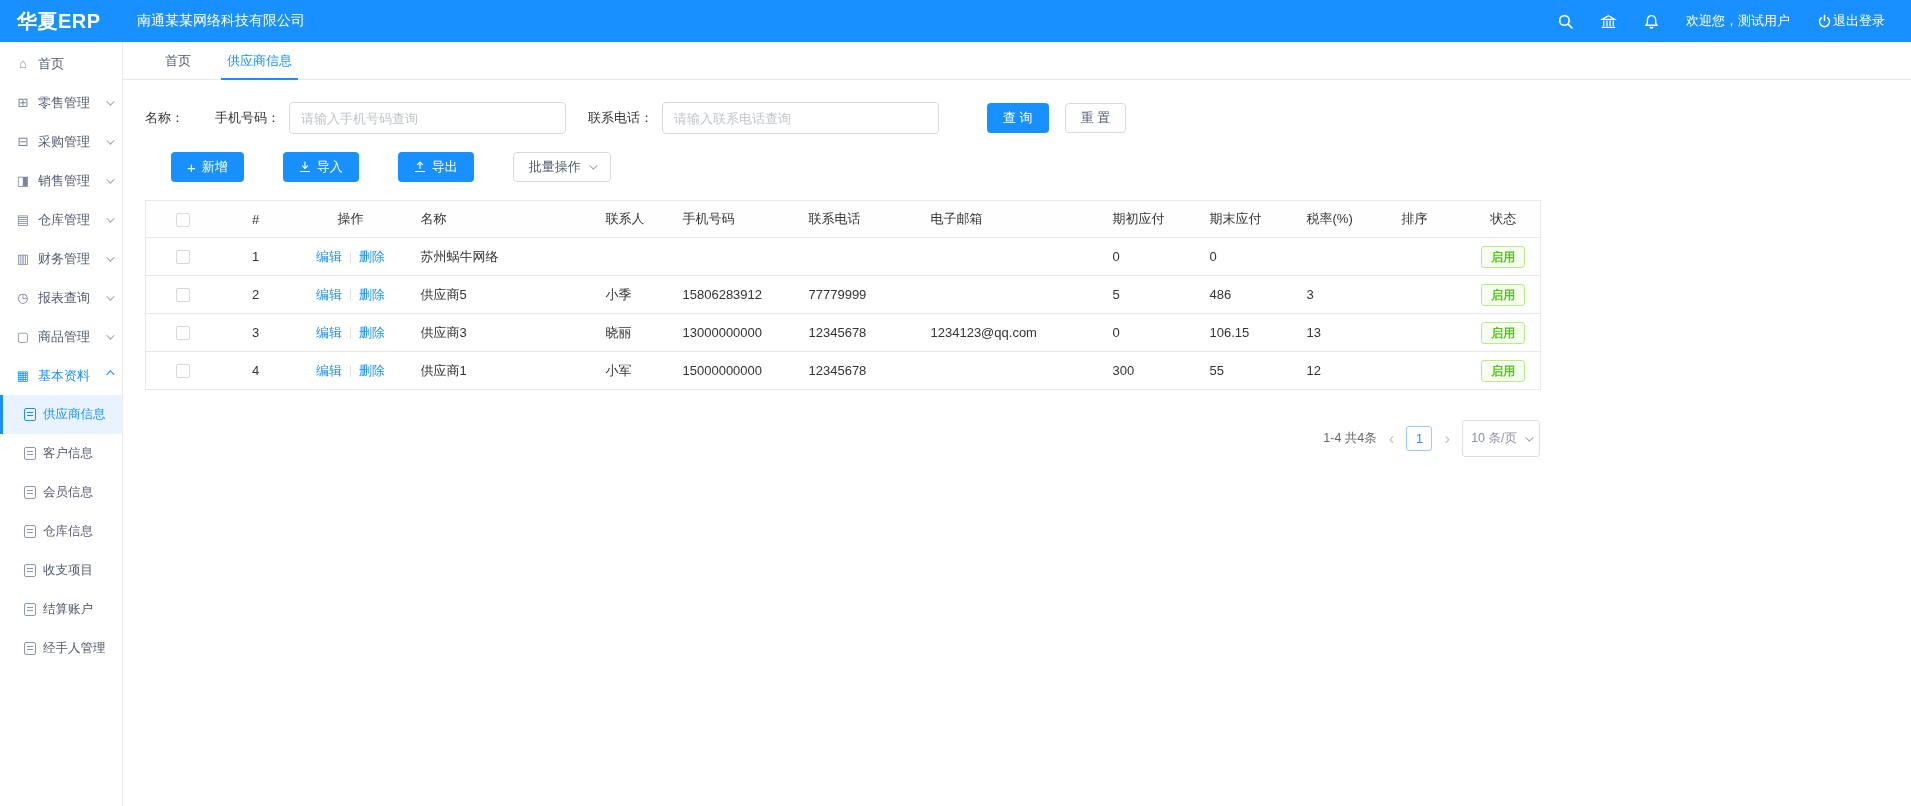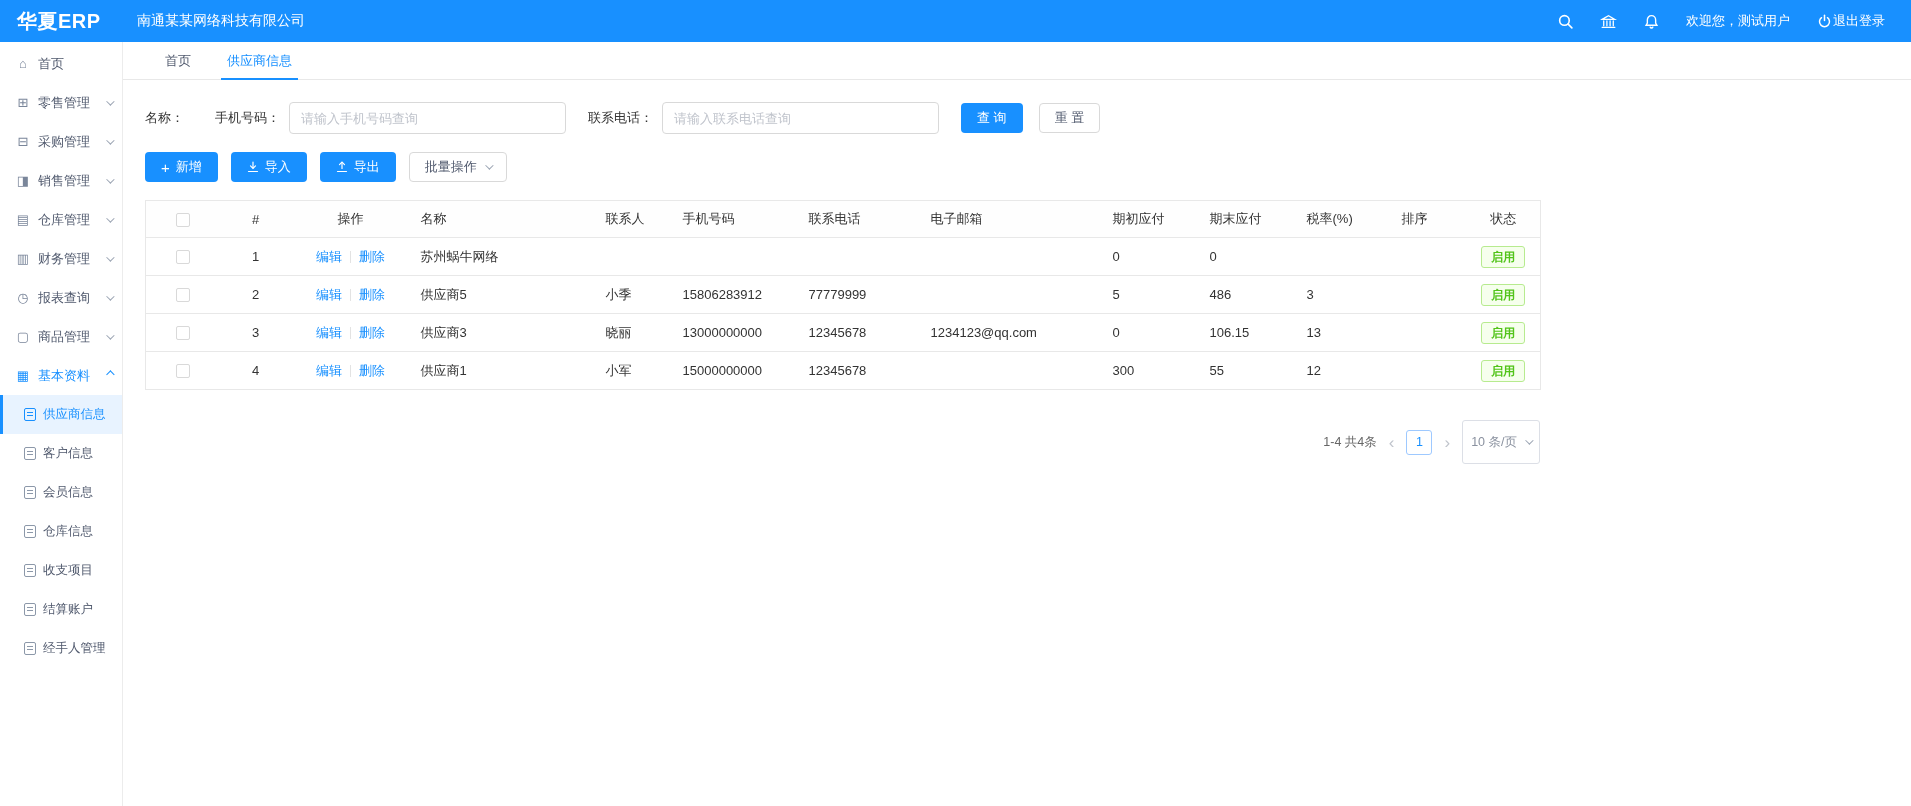--- a/index.html
+++ b/index.html
@@ -44,21 +44,21 @@
 .tab.active { color:#1890ff; }
 .tab.active::after { content:""; position:absolute; left:12px; right:12px; bottom:-1px; height:2px; background:#1890ff; }
 .content { padding:22px 24px 0 22px; }
 
 
 .filter-row { display:flex; align-items:center; }
 .f-group { display:flex; align-items:center; margin-right:22px; }
 .f-label { font-size:13px; color:#333; margin-right:9px; white-space:nowrap; }
 .f-input { width:277px; height:32px; border:1px solid #d9d9d9; border-radius:4px; padding:0 11px; font-size:13px; color:#333; outline:none; }
 .f-input::placeholder { color:#c0c4cc; }
-.btn { height:30px; border-radius:4px; font-size:13px; display:inline-flex; align-items:center; justify-content:center; cursor:pointer; border:1px solid transparent; white-space:nowrap; }
+.btn { height:30px; border-radius:4px; font-size:13px; display:inline-flex; align-items:center; justify-content:center; cursor:pointer; border:1px solid transparent; white-space:nowrap;margin-left:26px; }
 .btn-primary { background:#1890ff; color:#fff; padding:0 15px; }
 .btn-plain { background:#fff; color:#515a6e; border-color:#d9d9d9; padding:0 15px;text-align:center; }
 .reset-btn { margin-left:16px; }
 
 
 .toolbar { margin-top:18px; display:flex; align-items:center; gap:13px; }
 .b-icon { margin-right:6px; display:inline-flex; }
 .b-icon svg { width:12px; height:12px; }
 .plus { margin-right:6px; font-size:15px; line-height:1; }
 .caret { width:6px; height:6px; border-right:1px solid #9aa3b2; border-bottom:1px solid #9aa3b2; transform:rotate(45deg) translateY(-2px); margin-left:8px; }
@@ -70,21 +70,21 @@
 .grid .c { text-align:center; padding:0 4px; }
 .checkbox { width:14px; height:14px; border:1px solid #d9d9d9; border-radius:2px; background:#fff; display:inline-block; vertical-align:middle; cursor:pointer; }
 .oplink { color:#1890ff; cursor:pointer; text-decoration:none; }
 .opsep { display:inline-block; width:1px; height:12px; background:#e3e3e3; margin:0 8px; vertical-align:middle; }
 .badge-enabled { display:inline-block; padding:2px 9px; font-size:12px; color:#52c41a; border:1px solid #b7eb8f; background:#f6ffed; border-radius:3px; line-height:16px;font-weight:bold; }
 
 
 .pager { width:1395px; margin-top:30px; display:flex; justify-content:flex-end; align-items:center; gap:10px; font-size:12.5px; color:#666; }
 .pg-arrow { color:#c0c4cc; font-size:17px; line-height:1; cursor:pointer; padding:0 2px; }
 .pg-page { min-width:26px; height:25px; border:1px solid #9ec9ff; border-radius:3px; color:#1890ff; display:flex; align-items:center; justify-content:center; background:#fff; cursor:pointer; }
-.pg-size { height:44px; border:1px solid #dcdfe6; border-radius:3px; padding:0 8px; display:flex; align-items:center; color:#8a919f; cursor:pointer; background:#fff; }
+.pg-size { height:37px; border:1px solid #dcdfe6; border-radius:3px; padding:0 8px; display:flex; align-items:center; color:#8a919f; cursor:pointer; background:#fff; }
 </style>
 </head>
 <body>
 
 <div class="header">
   <div class="logo">华夏ERP</div>
   <div class="company">南通某某网络科技有限公司</div>
   <div class="header-right">
     <span class="hicon">
       <svg viewBox="0 0 16 16" fill="none" stroke="#fff" stroke-width="1.5" stroke-linecap="round">

